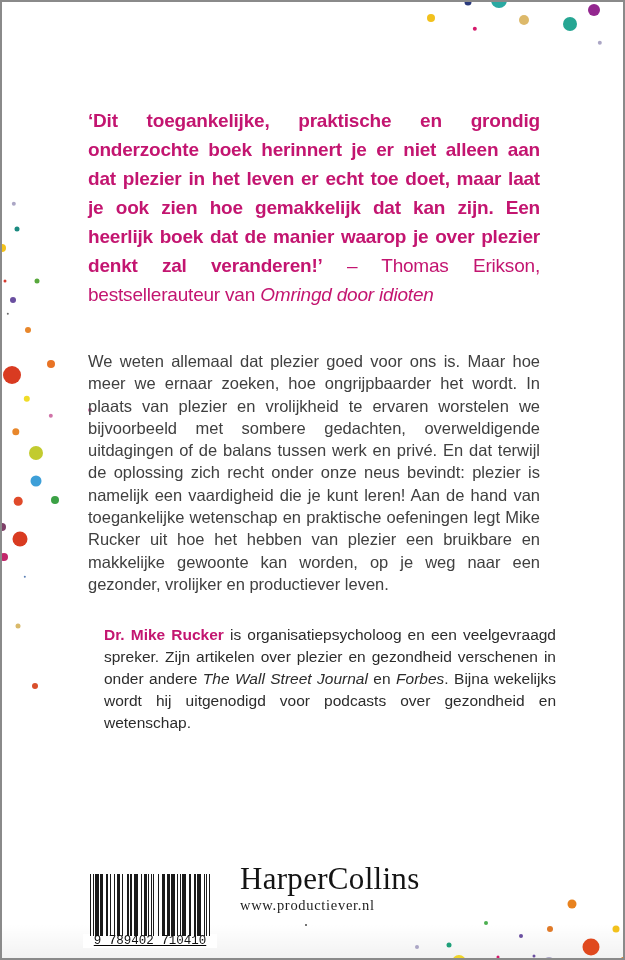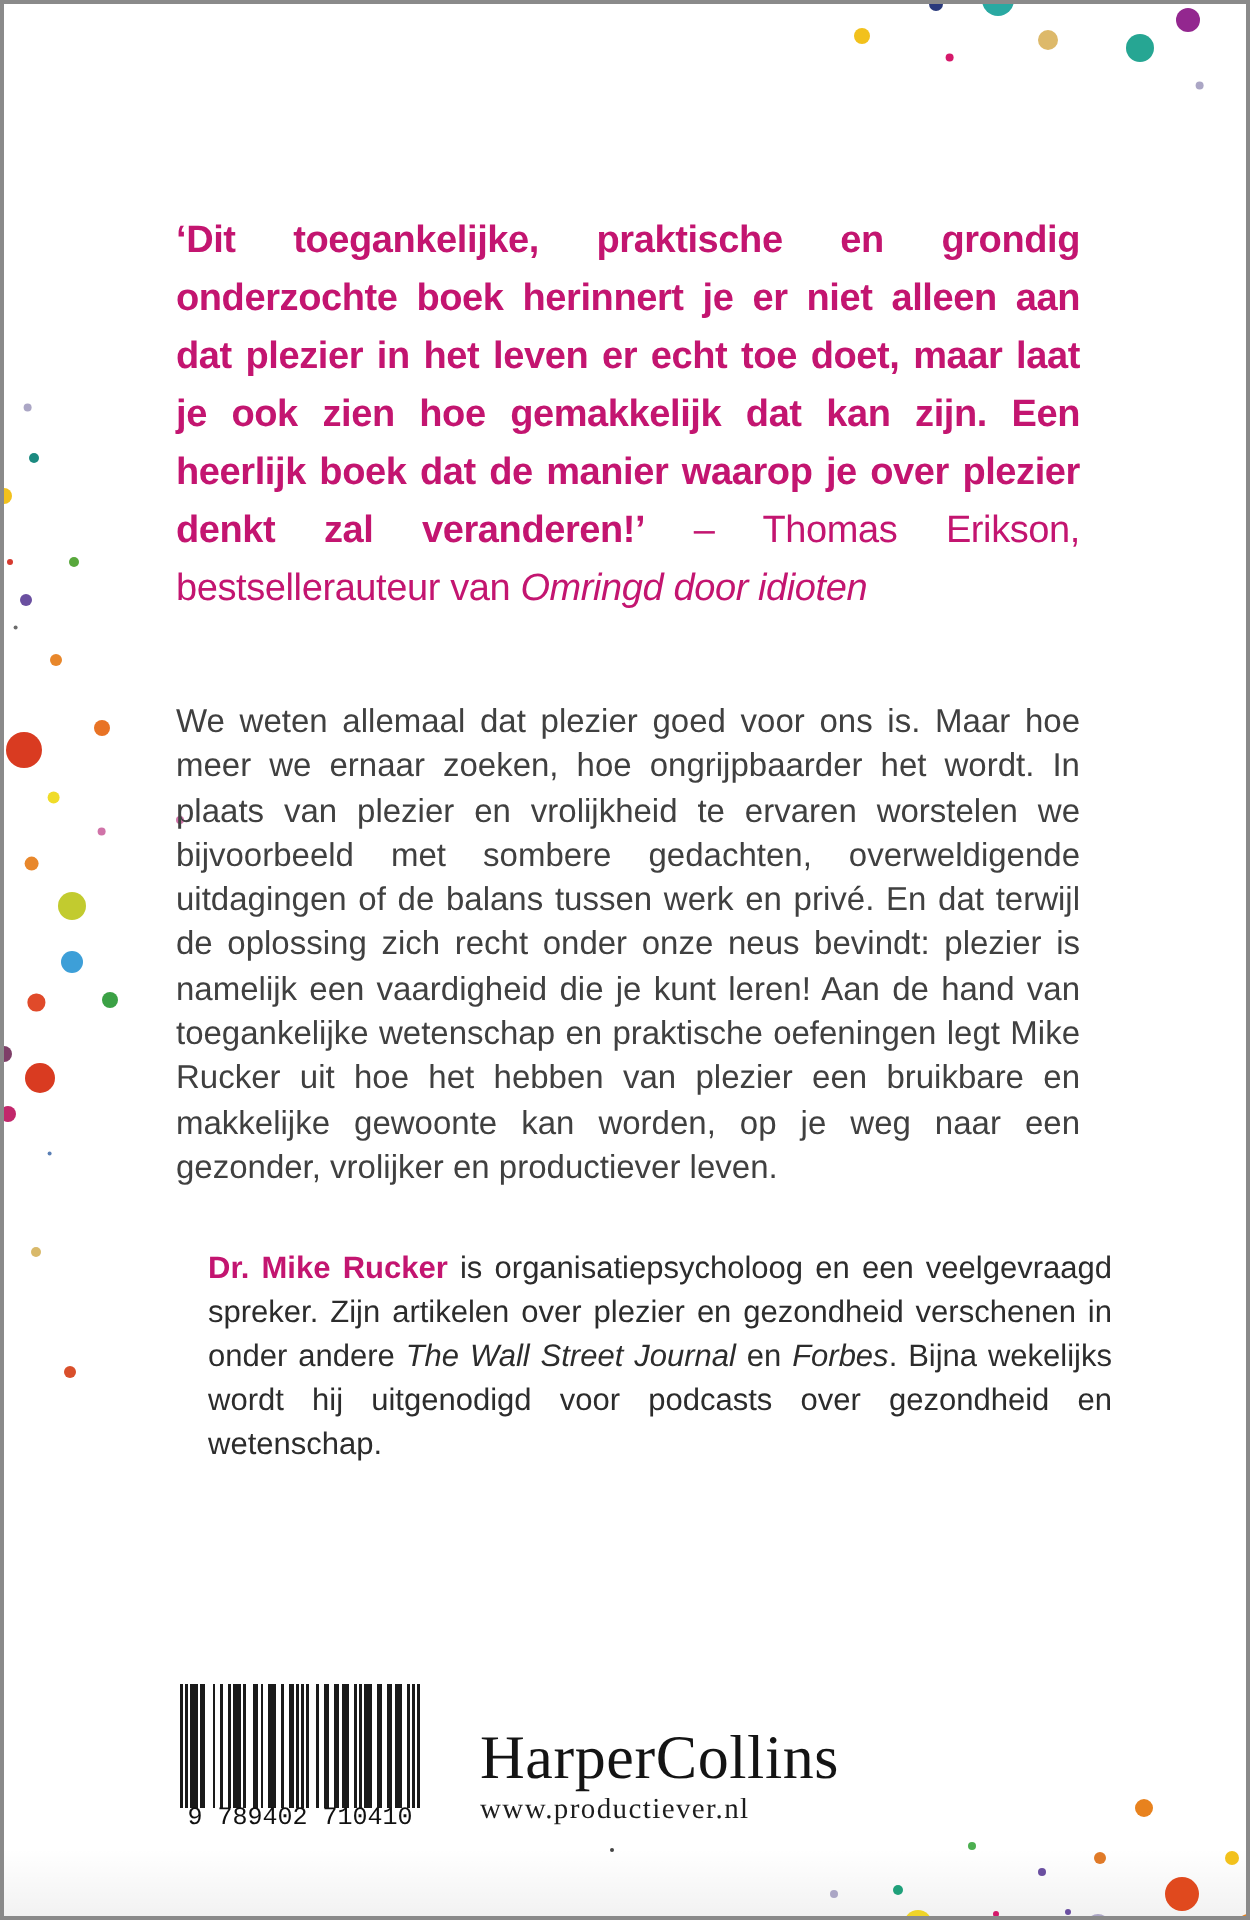--- a/index.html
+++ b/index.html
@@ -41,21 +41,21 @@
   .bio{
     position:absolute;left:86px;top:606px;width:452px;
     margin:16px;
     text-align:justify;
     color:#2C2C2C;
     font-size:15.5px;line-height:22px;
   }
   .bio-name{font-weight:700;color:#C31570;}
   .bio-italic{font-style:italic;}
   .barcode{
-    position:absolute;left:88px;top:840px;width:140px;
+    position:absolute;left:88px;top:872px;width:140px;text-decoration:underline;
   }
   .barcode-bars{display:block;}
   .barcode-number{
     width:134px;margin-left:-7px;
     text-align:center;
     font-family:"Liberation Mono",monospace;
     font-size:12.5px;color:#111;
     background:#fff;
     margin-top:-2px;
     white-space:pre;

